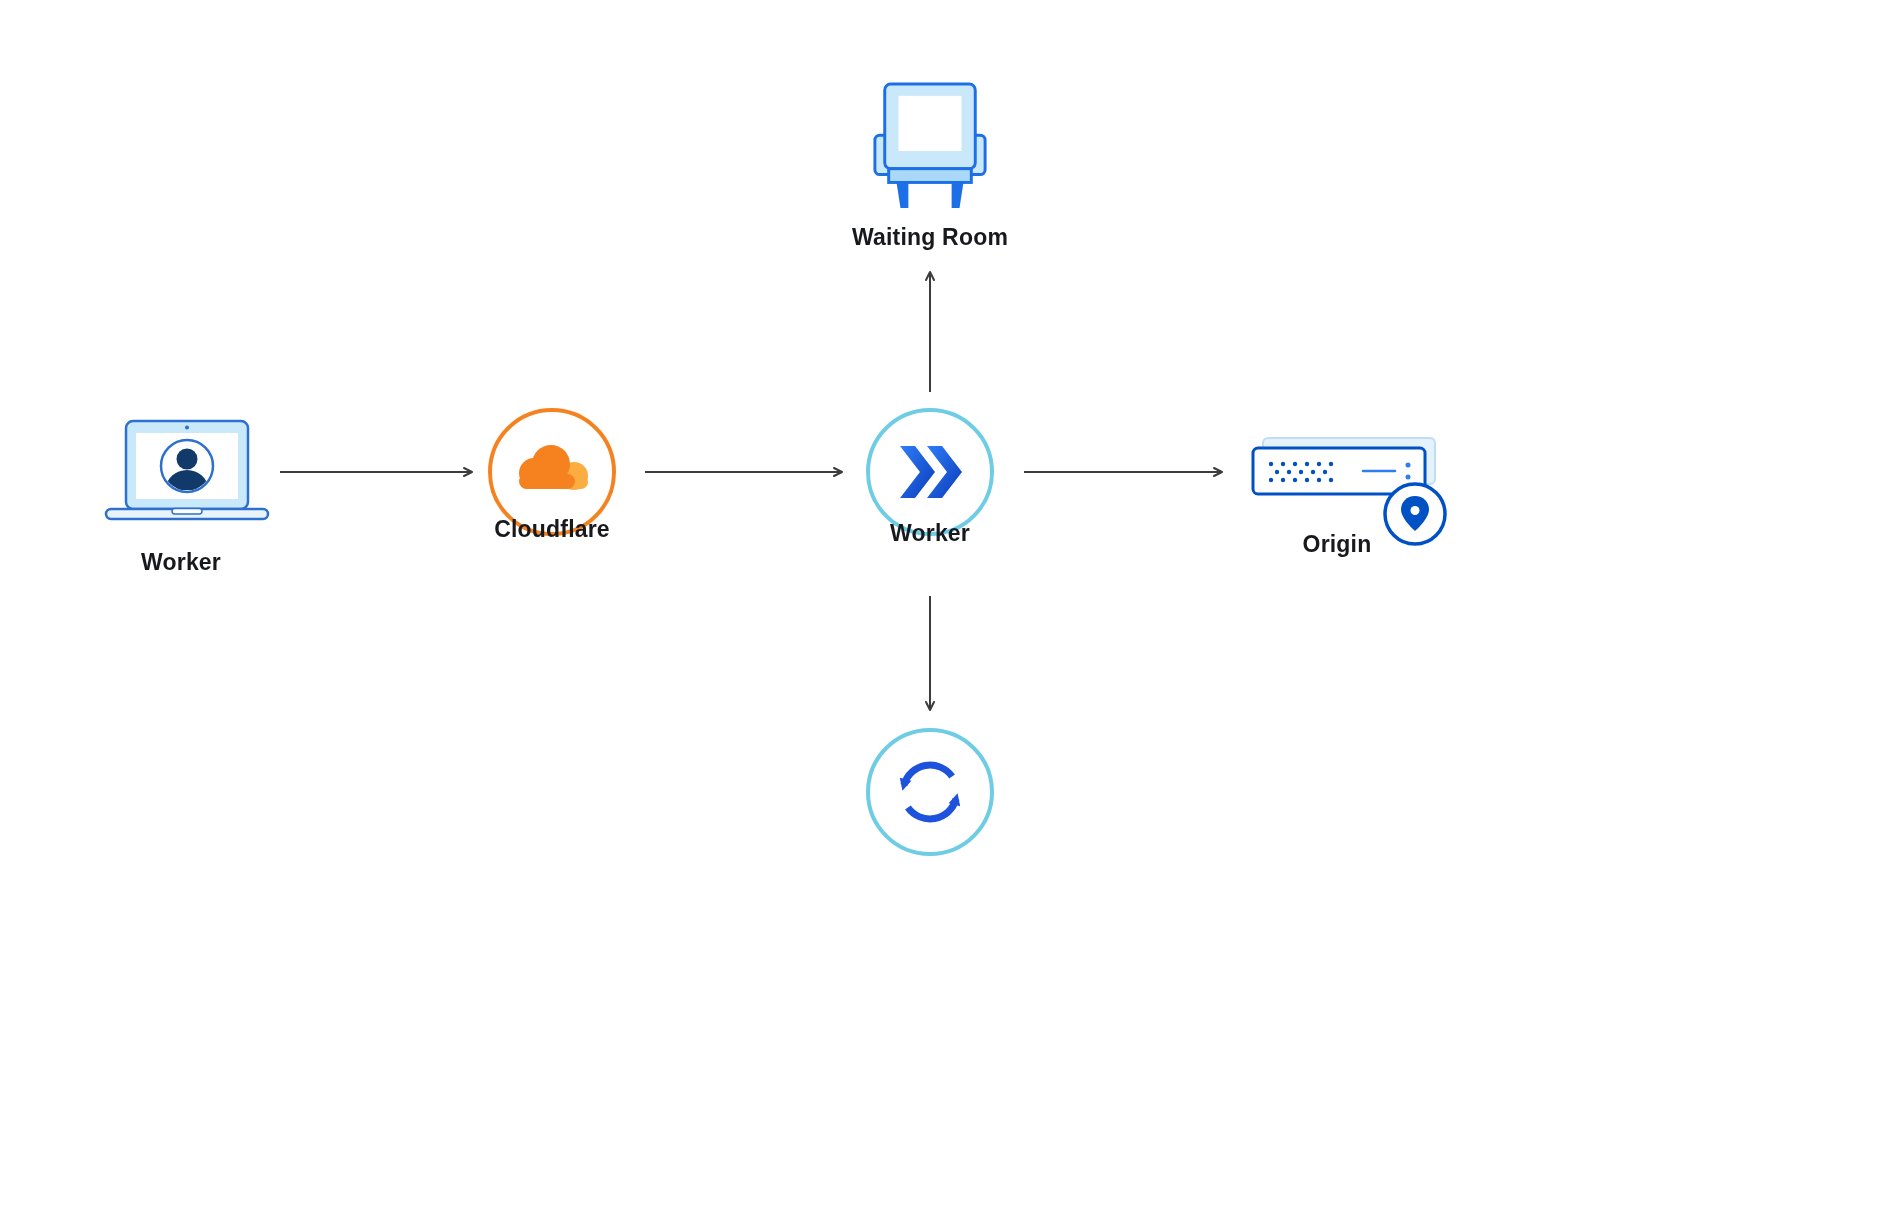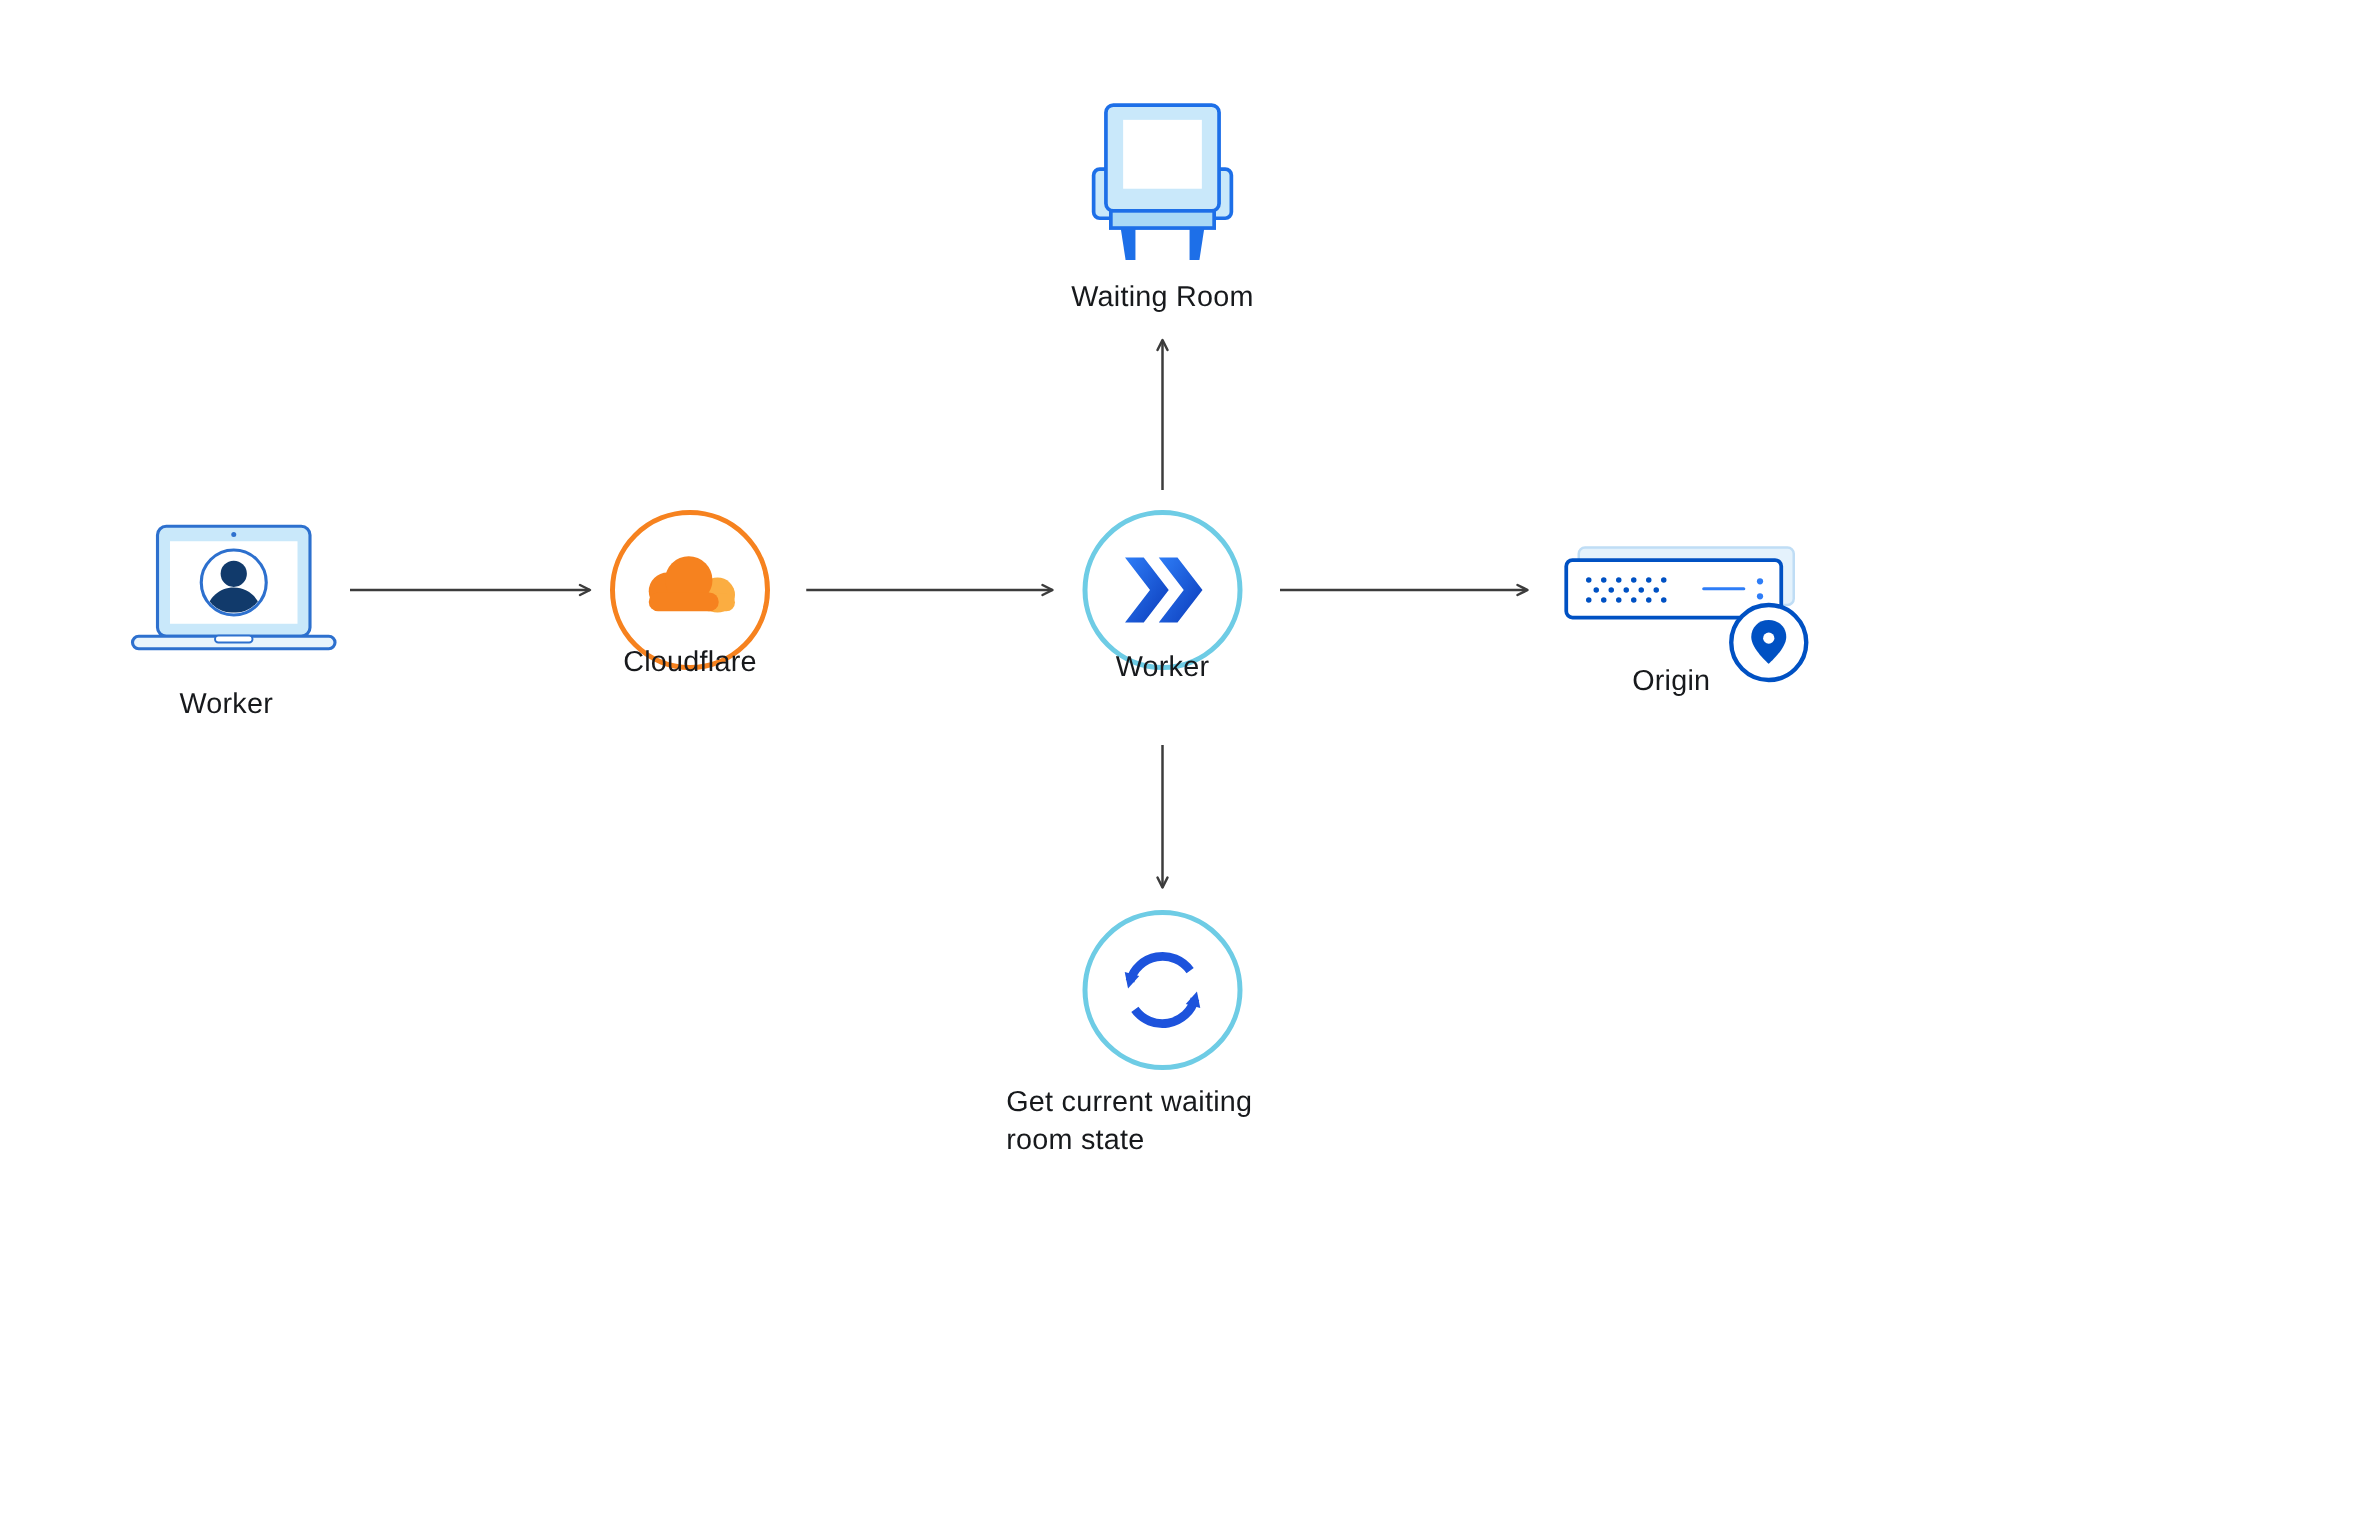--- a/index.html
+++ b/index.html
@@ -9,24 +9,24 @@
     height: 1226px;
     background: #ffffff;
     font-family: "Liberation Sans", sans-serif;
     overflow: hidden;
   }
   .node { position: absolute; }
   .node svg { display: block; }
   .label {
     position: absolute;
     transform: translateX(-50%);
-    font-weight: 400;
+    font-weight: 700;
     font-size: 23px;
     color: #17191C;
-    text-align: left;
+    text-align: right;
     white-space: nowrap;
     letter-spacing: 0.2px;
   }
   .label.wrap { white-space: normal; width: 250px; line-height: 1.3; }
   .edges { position: absolute; left: 0; top: 0; pointer-events: none; }
   .edge { stroke: #3C3C3C; stroke-width: 2; fill: none; }
 </style>
 </head>
 <body>
 
@@ -158,15 +158,14 @@
           <marker id="syncArrow" markerWidth="16" markerHeight="16" refX="8" refY="8" orient="auto" markerUnits="userSpaceOnUse">
             <path d="M2,2 L14,8 L2,14 z" fill="#1D53DC"></path>
           </marker>
         </defs>
         <circle cx="66" cy="66" r="62" fill="#FFFFFF" stroke="#6ECCE5" stroke-width="4"></circle>
         <path d="M88.1,50.5 A27,27 0 0 0 40,59" fill="none" stroke="#1D53DC" stroke-width="7" marker-end="url(#syncArrow)"></path>
         <path d="M43.9,81.5 A27,27 0 0 0 92,73" fill="none" stroke="#1D53DC" stroke-width="7" marker-end="url(#syncArrow)"></path>
       </svg>
     </span>
   </div>
-  <div class="label wrap" style="left:930px; top:867px;">Get current waiting room state</div>
 
 </div>
 
 </body></html>

